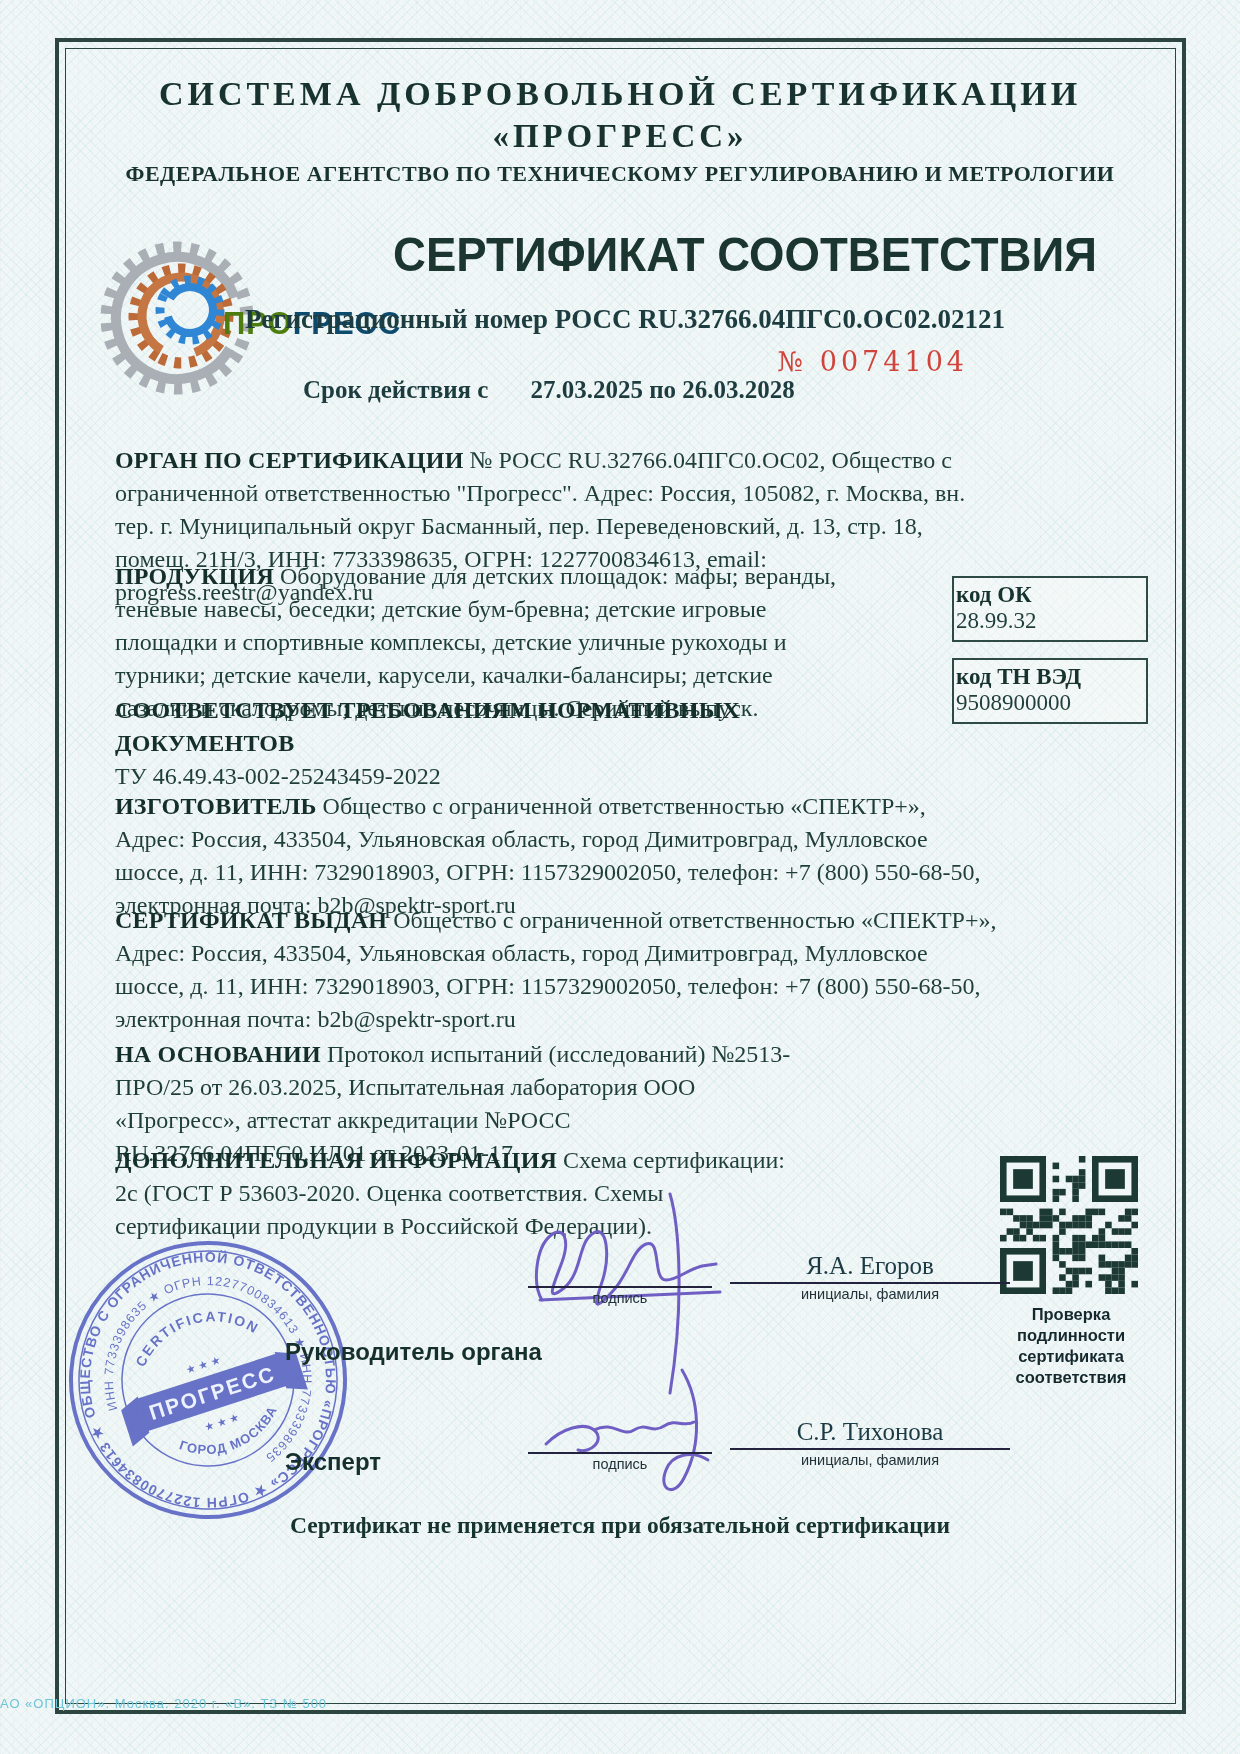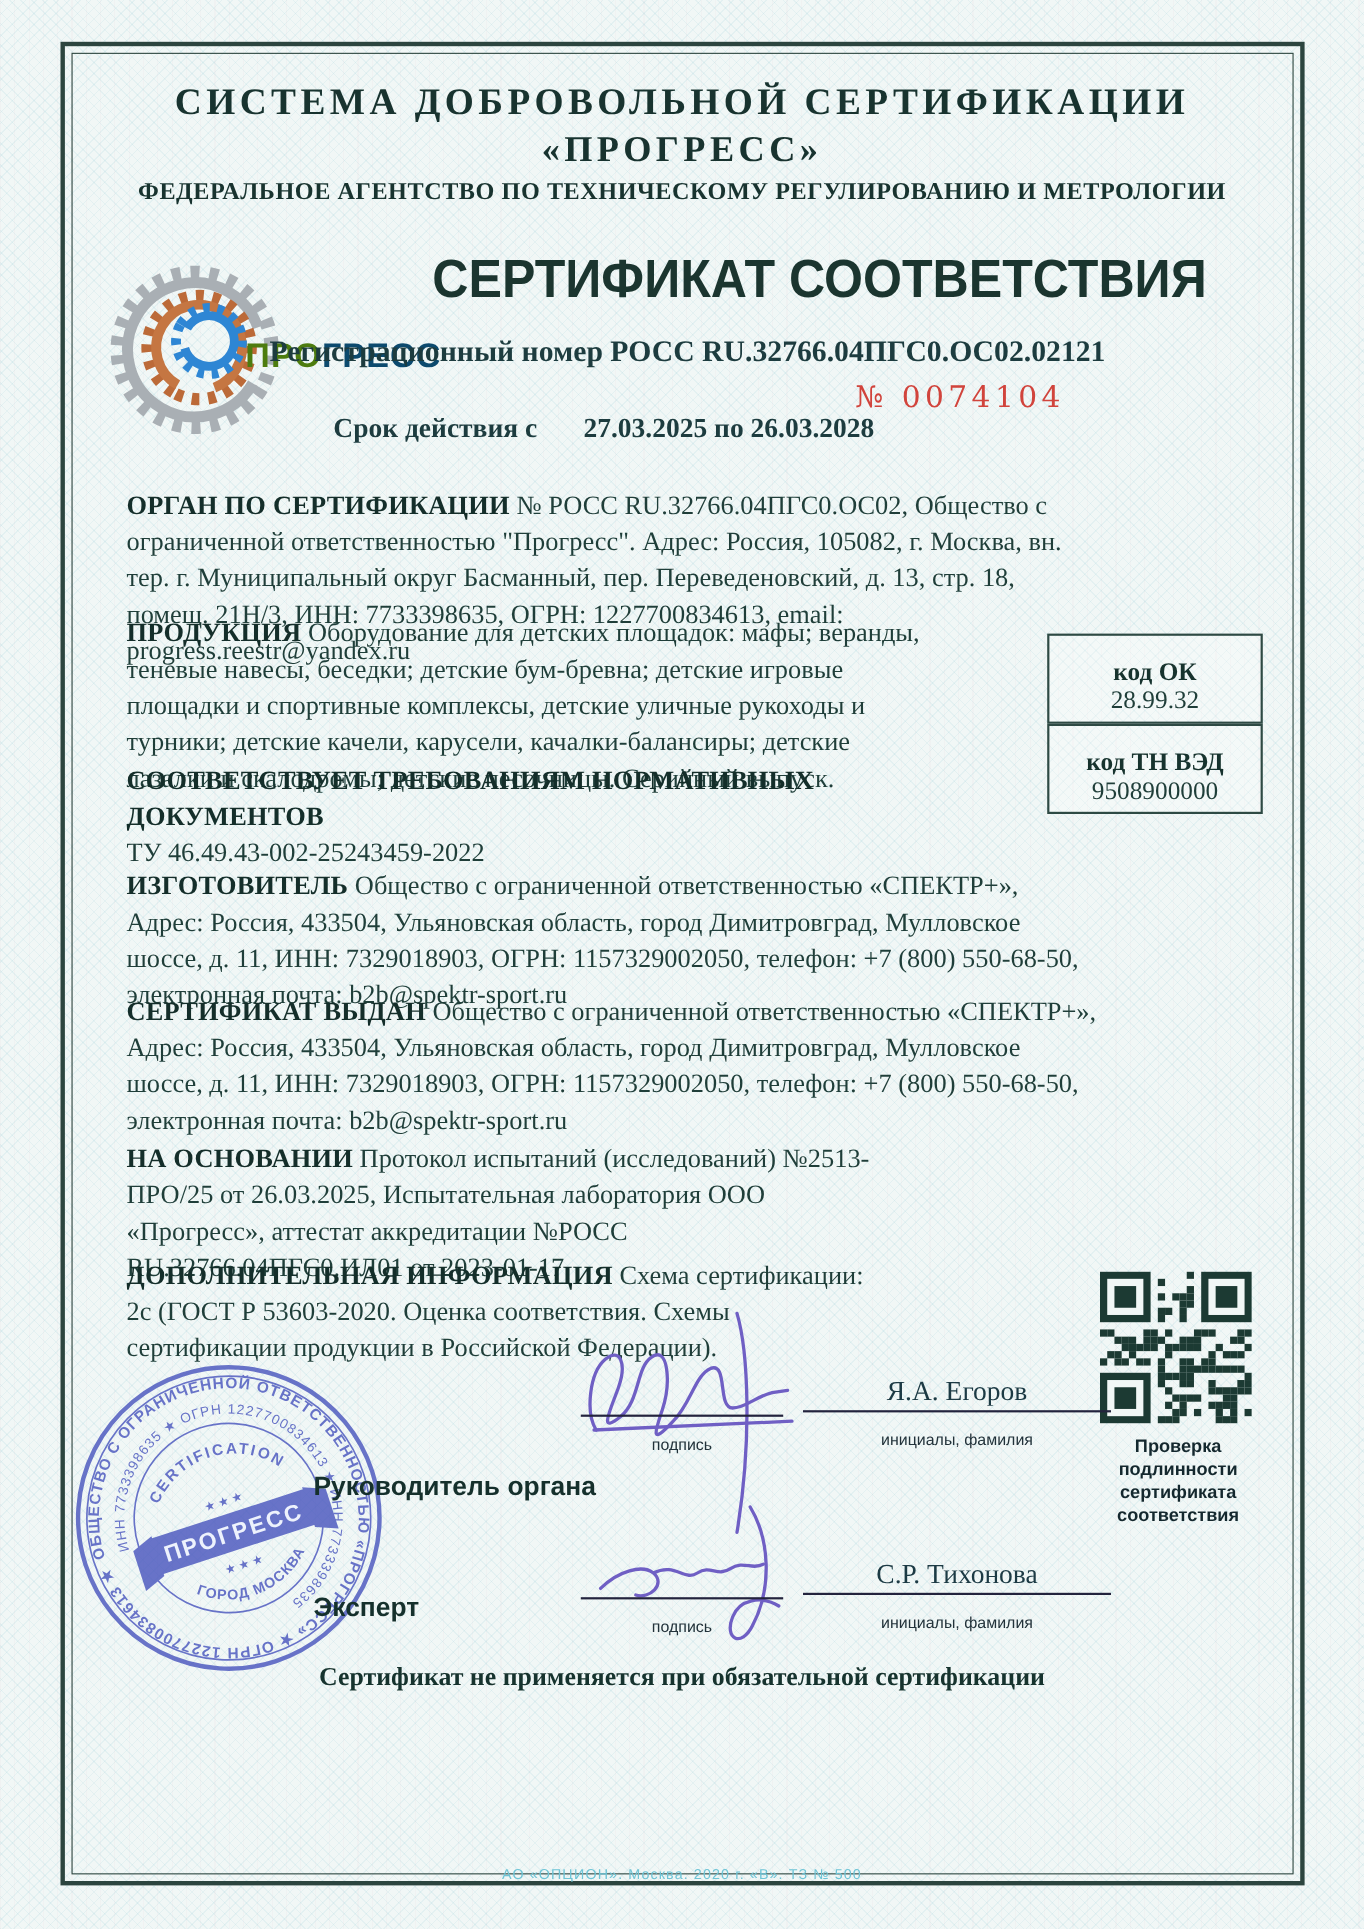--- a/index.html
+++ b/index.html
@@ -20,31 +20,31 @@
   .hdr2{left:0;right:0;top:118px;text-align:center;font-weight:bold;font-size:33px;letter-spacing:4px;color:#18332f;}
   .hdr3{left:0;right:0;top:161px;text-align:center;font-weight:bold;font-size:22px;letter-spacing:.5px;color:#18332f;}
   .doc-title{left:330px;right:80px;top:226px;text-align:center;font-family:"Liberation Sans",sans-serif;
     font-weight:bold;font-size:49px;color:#1b352f;transform:scaleX(.93);transform-origin:center;letter-spacing:0px;}
   .reg-line{left:180px;right:170px;top:304px;text-align:center;font-weight:bold;font-size:27px;color:#1d3c3f;}
   .blank-no{top:346px;right:272px;font-family:"DejaVu Serif",serif;font-size:27px;letter-spacing:4px;color:#d1443c;}
   .validity{left:303px;top:376px;font-weight:bold;font-size:25px;color:#1d3c3f;}
   .validity .dates{margin-left:42px;}
   .sec{font-size:24px;line-height:33px;color:#1f3e39;}
   .sec b{color:#142e2a;letter-spacing:.2px;}
-  .codebox{width:188px;border:2px solid #2e4a44;text-align:center;padding:20px 2px 6px 2px;background:rgba(255,255,255,.25);}
+  .codebox{width:188px;border:2px solid #2e4a44;padding:4px 2px 6px 2px;background:rgba(255,255,255,.25);}
   .codebox .cl{font-weight:bold;font-size:23px;color:#17332e;}
   .codebox .cv{font-size:23px;color:#1f3e39;}
   .qr-caption{margin-top:6px;text-align:center;font-family:"Liberation Sans",sans-serif;font-weight:bold;font-size:16.5px;line-height:21px;color:#14282e;}
   .role-label{font-family:"Liberation Sans",sans-serif;font-weight:bold;font-size:24px;color:#15302c;}
   .field-col{text-align:center;}
   .field-line{border-bottom:2px solid #23233d;}
   .field-value{font-size:25px;color:#1c3a44;padding-bottom:2px;}
-  .field-caption{font-family:"Liberation Sans",sans-serif;font-size:14.5px;color:#22323a;padding-top:18px;}
+  .field-caption{font-family:"Liberation Sans",sans-serif;font-size:14.5px;color:#22323a;padding-top:2px;}
   .foot-note{left:0;right:0;top:1512px;text-align:center;font-weight:bold;font-size:23.5px;color:#16332e;}
-  .print-info{left:0;right:0;top:1696px;text-align:center;font-family:"Liberation Sans",sans-serif;font-size:13px;letter-spacing:1px;color:#6ec4d6;}
+  .print-info{left:0;right:0;top:1696px;font-family:"Liberation Sans",sans-serif;font-size:13px;letter-spacing:1px;color:#6ec4d6;}
   .logo-text{font-family:"Liberation Sans",sans-serif;font-weight:bold;font-size:31px;letter-spacing:1px;}
   .logo-text .lb{color:#4d7c0f;}
   .logo-text .ld{color:#0c4a6e;}
   svg text{font-family:"Liberation Sans",sans-serif;}
 </style>
 </head>
 <body>
 
 <div class="frame-outer"></div>
 <div class="frame-inner"></div>

